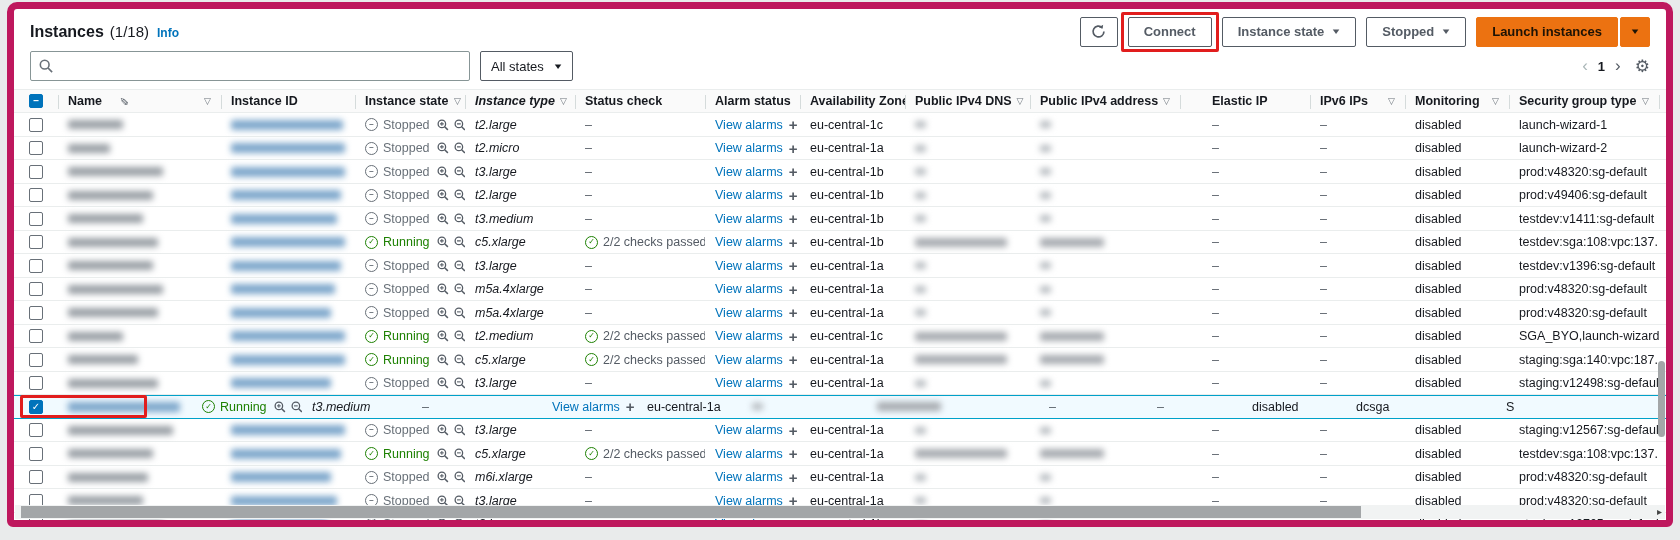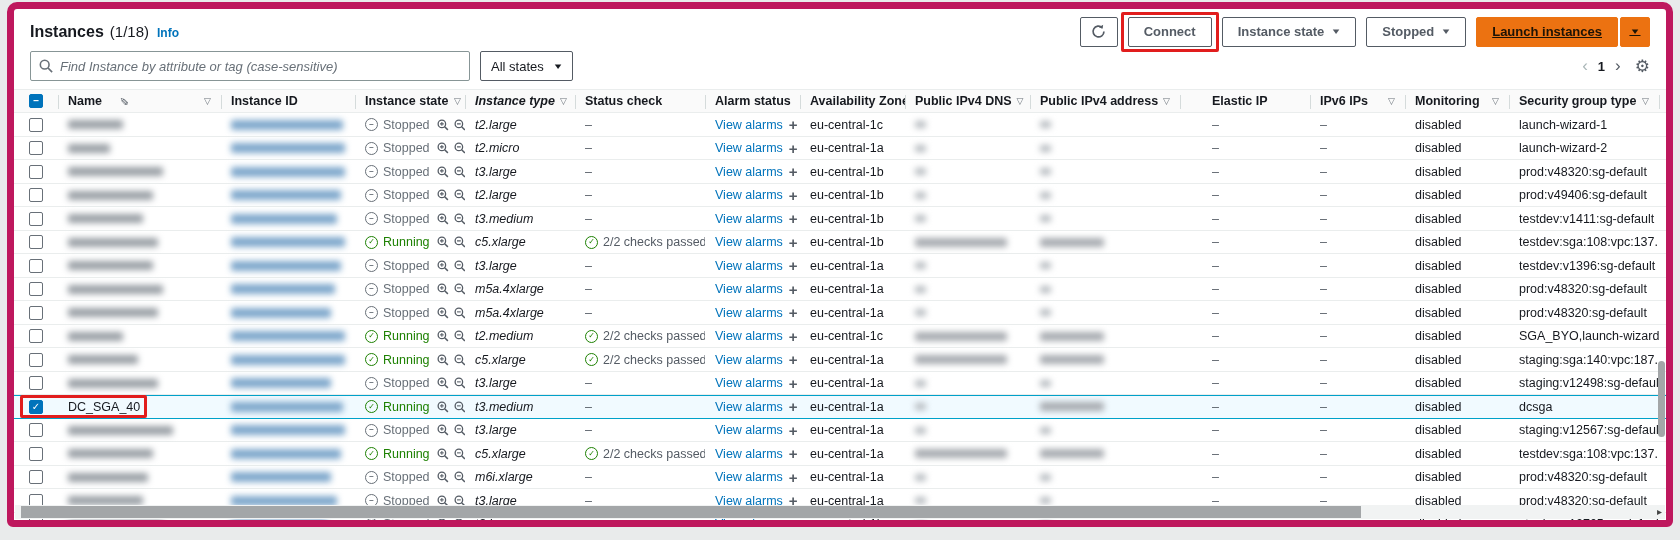--- a/index.html
+++ b/index.html
@@ -13,21 +13,21 @@
   .title-group { display:flex; align-items:baseline; gap:6px; }
   .page-title { font-size:16px; font-weight:bold; color:#16191f; }
   .page-count { font-size:15px; color:#16191f; }
   .info-link { font-size:12px; font-weight:bold; color:#0073bb; cursor:pointer; margin-left:2px; }
   .toolbar-actions { margin-left:auto; display:flex; align-items:center; gap:10px; }
   .btn { height:30px; display:inline-flex; align-items:center; justify-content:center; gap:8px;
          padding:0 15px; background:#fff; border:1px solid #545b64; border-radius:2px;
          font-size:13px; font-weight:bold; color:#545b64; cursor:pointer; white-space:nowrap; }
   .btn .caret { font-size:8px; line-height:1; transform:scaleX(1.4); }
   .btn-icon { width:38px; padding:0; }
-  .btn-primary { background:#ec7211; border-color:#ec7211; color:#1d1305;text-decoration:underline; }
+  .btn-primary { background:#ec7211; border-color:#ec7211; color:#1d1305; }
   .split-caret { width:30px; padding:0; margin-left:-8px; }
   .connect-wrap { position:relative; display:inline-block; }
   .red-frame { position:absolute; inset:-5px -7px; border:3px solid #e11d1d; border-radius:2px; pointer-events:none; }
 
   
   .controls { display:flex; align-items:center; padding:3px 16px 9px 16px; height:40px; }
   .search-box { width:440px; height:30px; border:1px solid #879596; border-radius:2px;
                 display:flex; align-items:center; padding:0 8px; gap:7px; background:#fff; }
   .search-box input { border:none; outline:none; flex:1; font-size:13px; font-style:italic; color:#687078;
                       font-family:"Liberation Sans",sans-serif; background:transparent; }
@@ -129,21 +129,20 @@
       </button>
     </div>
   </div>
 
   <div class="controls">
     <div class="search-box">
       <svg width="14" height="14" viewBox="0 0 16 16">
         <circle cx="6.5" cy="6.5" r="5" fill="none" stroke="#687078" stroke-width="1.8"></circle>
         <line x1="10.2" y1="10.2" x2="15" y2="15" stroke="#687078" stroke-width="1.8"></line>
       </svg>
-      <input type="text" placeholder="Find Instance by attribute or tag (case-sensitive)" style="">
     </div>
     <div class="state-select">
       <span>All states</span>
       <span class="caret">▼</span>
     </div>
     <div class="controls-right">
       <div class="pagination">
         <span class="pg-prev">‹</span>
         <span class="pg-current">1</span>
         <span class="pg-next">›</span>
@@ -821,24 +820,20 @@
     <div class="td c11 dash">–</div>
     <div class="td c12">disabled</div>
     <div class="td c13">staging:v12498:sg-default</div>
     <div class="td c14">f</div>
   </div>
 
   <div class="tr selected">
     <div class="td c0">
       <span class="cb checked">✓</span>
     </div>
-    <div class="td c1">
-
-      <span class="name-text">DC_SGA_40</span>
-    </div>
     <div class="td c2">
       <span class="blur id-blur" style="width: 112px;"></span>
     </div>
     <div class="td c3">
       <span class="ic-circle state-ic ic-running">✓</span>
       <span class="state-text running">Running</span>
       <span class="zoom-ics">
         <svg width="12" height="12" viewBox="0 0 16 16">
           <circle cx="6.5" cy="6.5" r="5" fill="none" stroke="#545b64" stroke-width="1.7"></circle>
           <line x1="10.2" y1="10.2" x2="14.5" y2="14.5" stroke="#545b64" stroke-width="1.9"></line>

